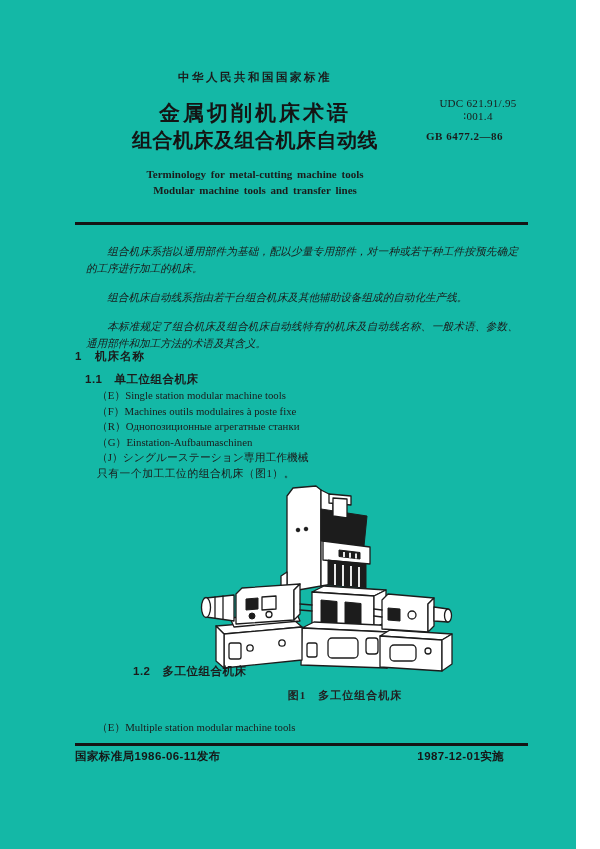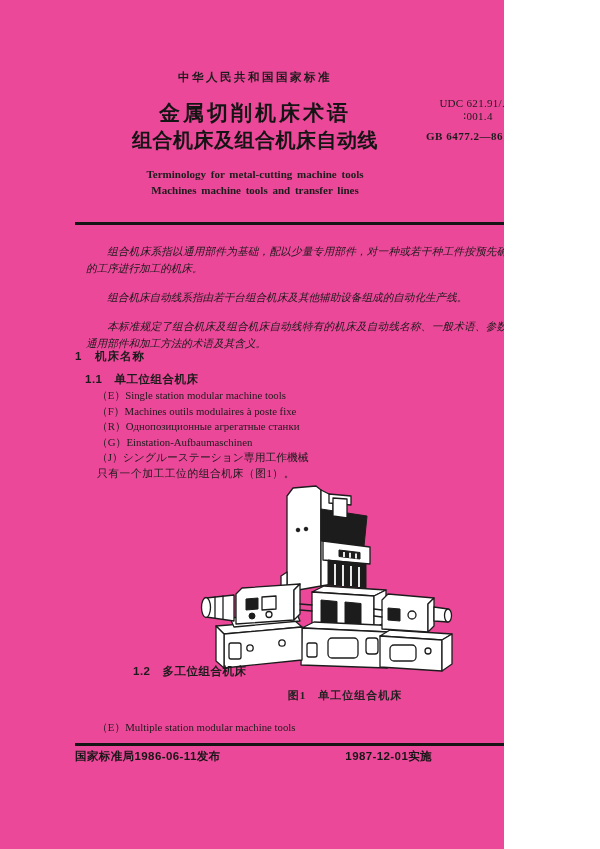--- a/index.html
+++ b/index.html
@@ -1,17 +1,17 @@
 <!DOCTYPE html>
 <html><head>
 <meta charset="utf-8">
 <style>
   html,body{margin:0;padding:0;background:#ffffff;}
   .page{
-    position:relative;width:504px;height:849px;background:#ec4899;
+    position:relative;width:576px;height:849px;background:#14b8a6;
     color:#1b1b1b;overflow:hidden;
     font-family:"Liberation Serif","DejaVu Serif",serif;
   }
   .abs{position:absolute;}
   .std-label{
     top:70px;left:62px;width:386px;text-align:center;
     font-family:"Liberation Sans","DejaVu Sans",sans-serif;
     font-weight:bold;font-size:11.5px;letter-spacing:2.5px;
   }
   .title-zh{
@@ -84,21 +84,21 @@
   <div class="abs title-zh title-l2">组合机床及组合机床自动线</div>
 
   <div class="abs udc">
     <div>UDC 621.91/.95</div>
     <div>∶001.4</div>
   </div>
   <div class="abs gbno">GB 6477.2—86</div>
 
   <div class="abs en-title">
     <div>Terminology for metal-cutting machine tools</div>
-    <div>Machines machine tools and transfer lines</div>
+    <div>Modular machine tools and transfer lines</div>
   </div>
 
   <div class="abs rule rule-top"></div>
 
   <div class="abs intro">
     <p>组合机床系指以通用部件为基础，配以少量专用部件，对一种或若干种工件按预先确定的工序进行加工的机床。</p>
     <p>组合机床自动线系指由若干台组合机床及其他辅助设备组成的自动化生产线。</p>
     <p>本标准规定了组合机床及组合机床自动线特有的机床及自动线名称、一般术语、参数、通用部件和加工方法的术语及其含义。</p>
   </div>
 
@@ -194,21 +194,21 @@
 
       <g>
         <line class="ln" x1="110" y1="124" x2="122" y2="125"></line>
         <line class="ln" x1="110" y1="130" x2="122" y2="131"></line>
         <line class="ln" x1="184" y1="129" x2="192" y2="130"></line>
         <line class="ln" x1="184" y1="136" x2="192" y2="137"></line>
       </g>
     </svg>
   </div>
 
-  <div class="abs fig-caption">图1　单工位组合机床</div>
+  <div class="abs fig-caption">图1　多工位组合机床</div>
 
   <div class="abs sec-h2 pos-12">1.2　多工位组合机床</div>
   <div class="abs terms2">（E）Multiple station modular machine tools</div>
 
   <div class="abs rule rule-bottom"></div>
   <div class="abs footer-left">国家标准局1986-06-11发布</div>
   <div class="abs footer-right">1987-12-01实施</div>
 
 </div>
 

